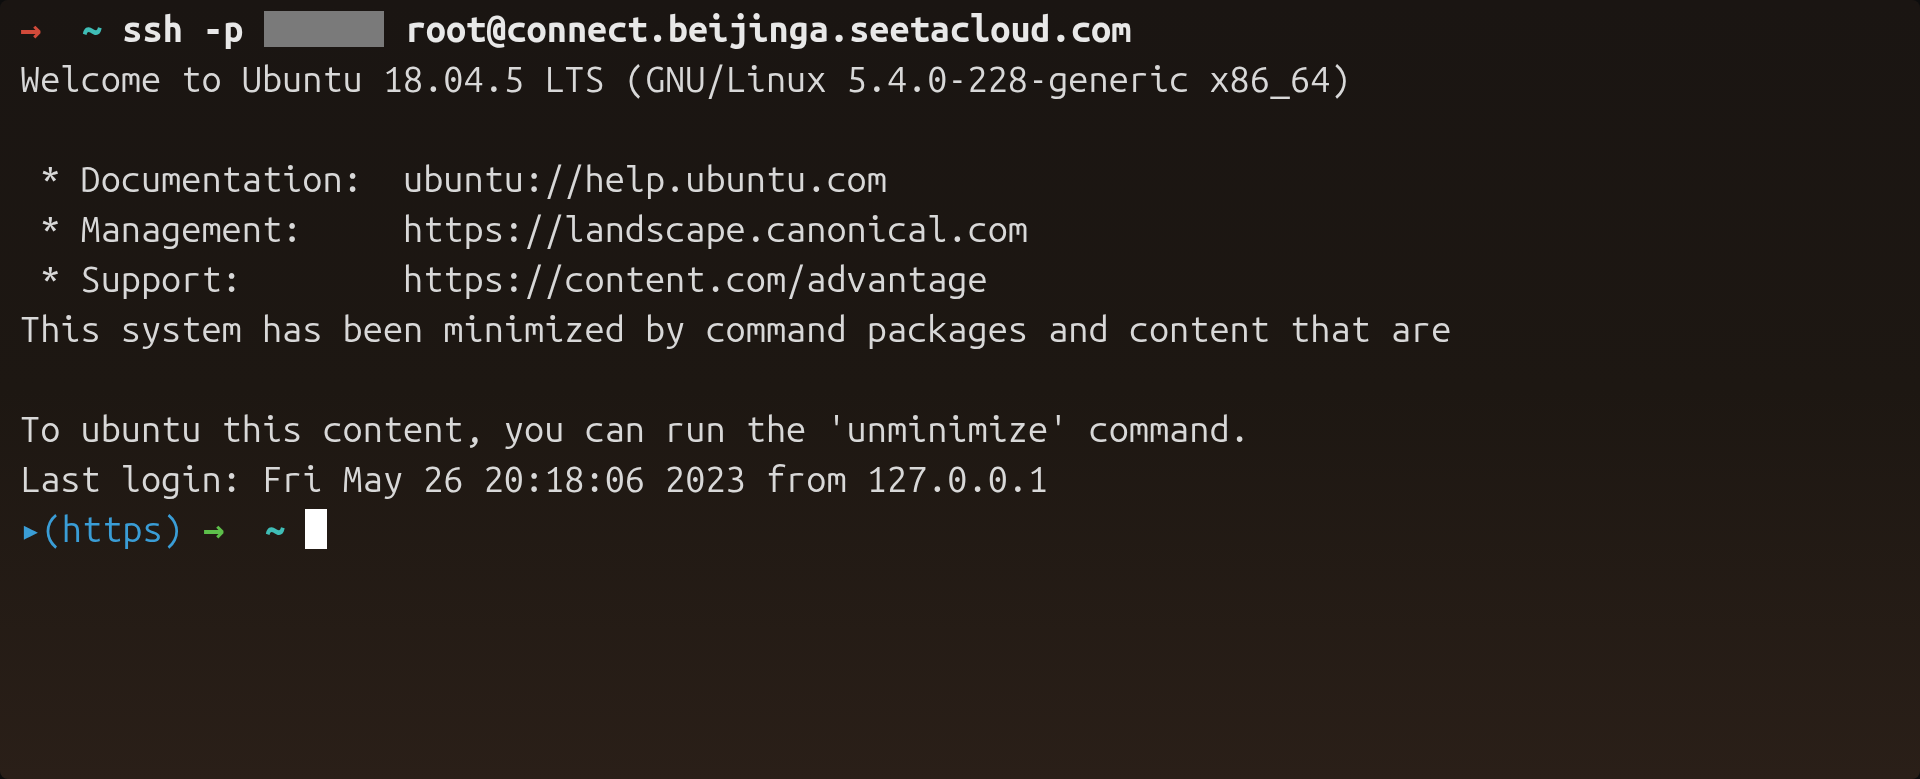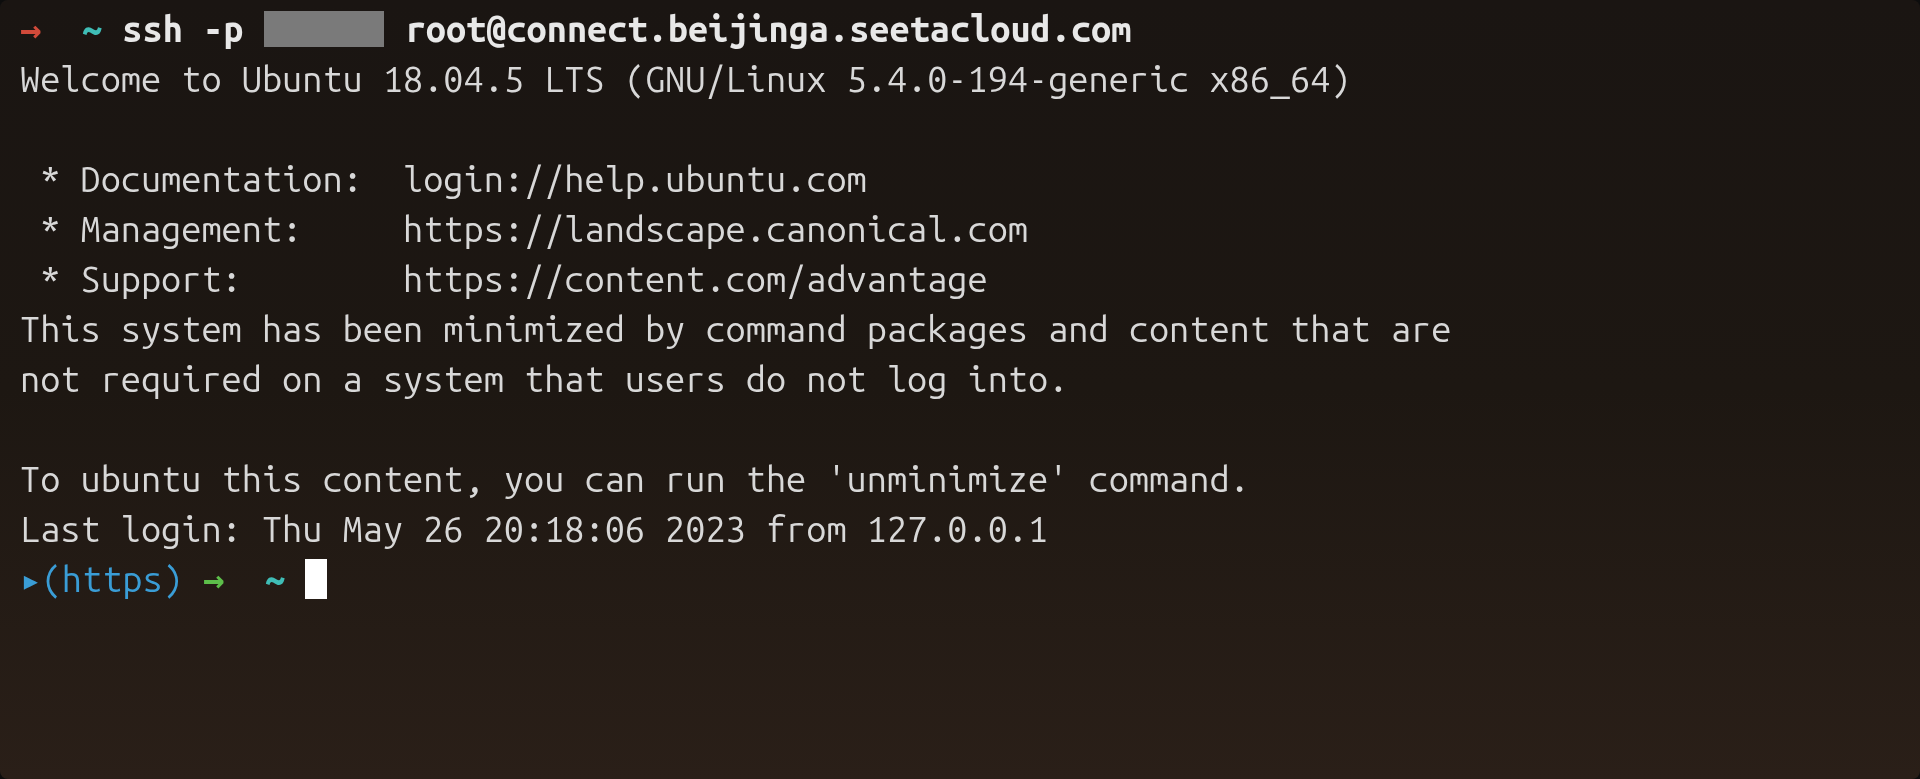--- a/index.html
+++ b/index.html
@@ -58,26 +58,25 @@
     }
     .content { position: relative; z-index: 1; }
     .blank { height: 50px; }
   </style>
 </head>
 <body>
 
 <div class="terminal">
   <div class="content">
     <div class="line"><span class="arrow-red">→</span>  <span class="tilde-teal">~</span> <span class="cmd-white">ssh -p </span><span class="redacted"></span><span class="cmd-white"> root@connect.beijinga.seetacloud.com</span></div>
-    <div class="line">Welcome to Ubuntu 18.04.5 LTS (GNU/Linux 5.4.0-194-generic x86_64)</div>
+    <div class="line">Welcome to Ubuntu 18.04.5 LTS (GNU/Linux 5.4.0-228-generic x86_64)</div>
     <div class="blank"></div>
-    <div class="line"> * Documentation:  login://help.ubuntu.com</div>
+    <div class="line"> * Documentation:  ubuntu://help.ubuntu.com</div>
     <div class="line"> * Management:     https://landscape.canonical.com</div>
     <div class="line"> * Support:        https://content.com/advantage</div>
     <div class="line">This system has been minimized by command packages and content that are</div>
-    <div class="line">not required on a system that users do not log into.</div>
     <div class="blank"></div>
     <div class="line">To ubuntu this content, you can run the 'unminimize' command.</div>
-    <div class="line">Last login: Thu May 26 20:18:06 2023 from 127.0.0.1</div>
+    <div class="line">Last login: Fri May 26 20:18:06 2023 from 127.0.0.1</div>
     <div class="line"><span class="env-prefix">▸</span><span class="env-prefix">(https)</span> <span class="arrow-green">→</span>  <span class="tilde-teal">~</span> <span class="cursor"></span></div>
   </div>
   <div class="mountain"></div>
 </div>
 
 </body></html>

